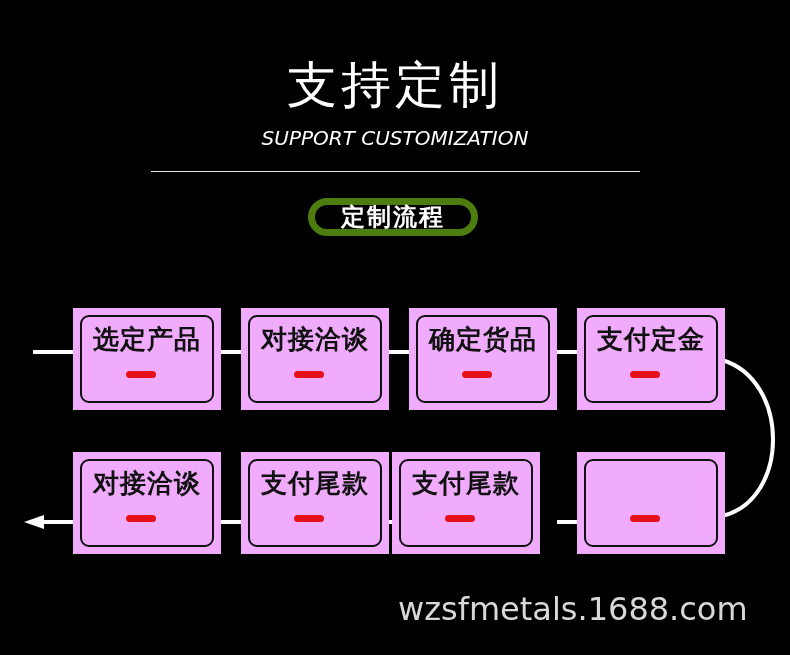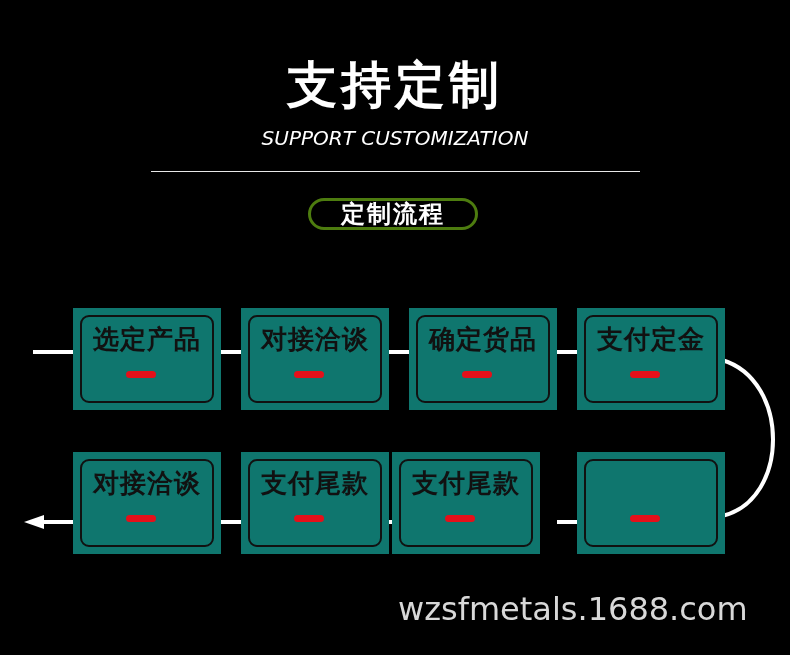--- a/index.html
+++ b/index.html
@@ -2,39 +2,39 @@
 <html><head>
   <meta charset="utf-8">
   <style>
     html, body { margin: 0; padding: 0; }
     body {
       width: 790px; height: 655px; background: #000000; position: relative; overflow: hidden;
       font-family: "DejaVu Sans", "Liberation Sans", sans-serif; color: #ffffff;
     }
     .title {
       position: absolute; left: 0; width: 790px; top: 55px; text-align: center;
-      font-size: 50px; font-weight: bold; letter-spacing: 4px; color: #ffffff; line-height: 60px;
+      font-size: 50px; font-weight: normal; letter-spacing: 4px; color: #ffffff; line-height: 60px;
     }
     .subtitle {
       position: absolute; left: 0; width: 790px; top: 125px; text-align: center;
       font-family: "DejaVu Sans", sans-serif; font-style: italic; font-weight: normal;
       font-size: 20px; letter-spacing: 0px; color: #ffffff; line-height: 26px;
     }
     .divider {
       position: absolute; left: 151px; width: 489px; top: 171px; height: 1px; background: #e8e8e8;
     }
     .pill {
-      position: absolute; left: 308px; top: 198px; width: 170px; height: 32px;
-      border: 3px solid #4d7c0f; border-radius: 22px; box-sizing: border-box;
+      position: absolute; left: 308px; top: 198px; width: 170px; height: 38px;
+      border: 7px solid #4d7c0f; border-radius: 22px; box-sizing: border-box;
       display: flex; align-items: center; justify-content: center;
       font-size: 24px; font-weight: bold; color: #ffffff; letter-spacing: 2px;
     }
     .line { position: absolute; background: #ffffff; }
     .step {
-      position: absolute; width: 148px; height: 102px; background: #0f766e; box-sizing: border-box;
+      position: absolute; width: 148px; height: 102px; background: #f0abfc; box-sizing: border-box;
     }
     .step .inner {
       position: absolute; left: 7px; top: 7px; right: 7px; bottom: 7px;
       border: 2px solid #111111; border-radius: 9px; box-sizing: border-box;
     }
     .step .label {
       position: absolute; left: 0; right: 0; top: 16px; text-align: center;
       font-size: 26px; font-weight: bold; color: #111111; letter-spacing: 1px; line-height: 30px;
     }
     .step .dash {

